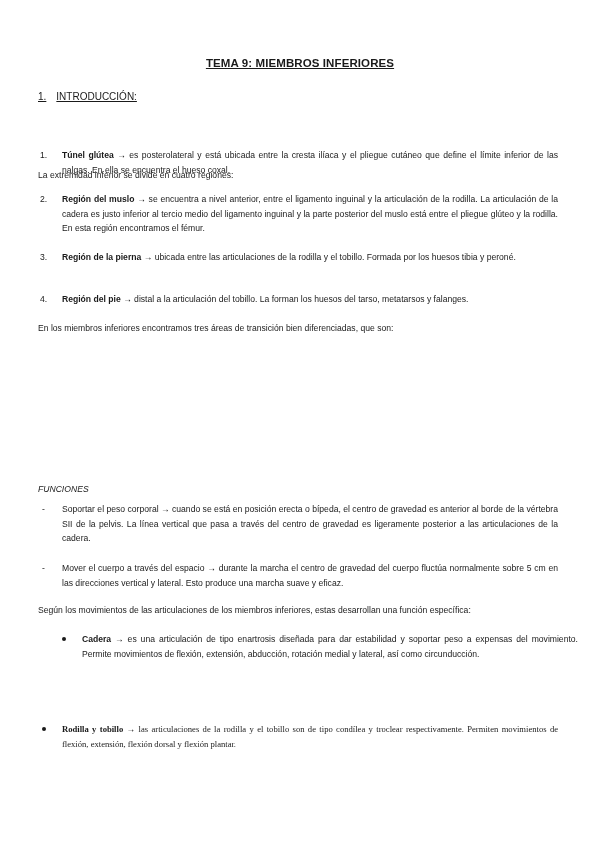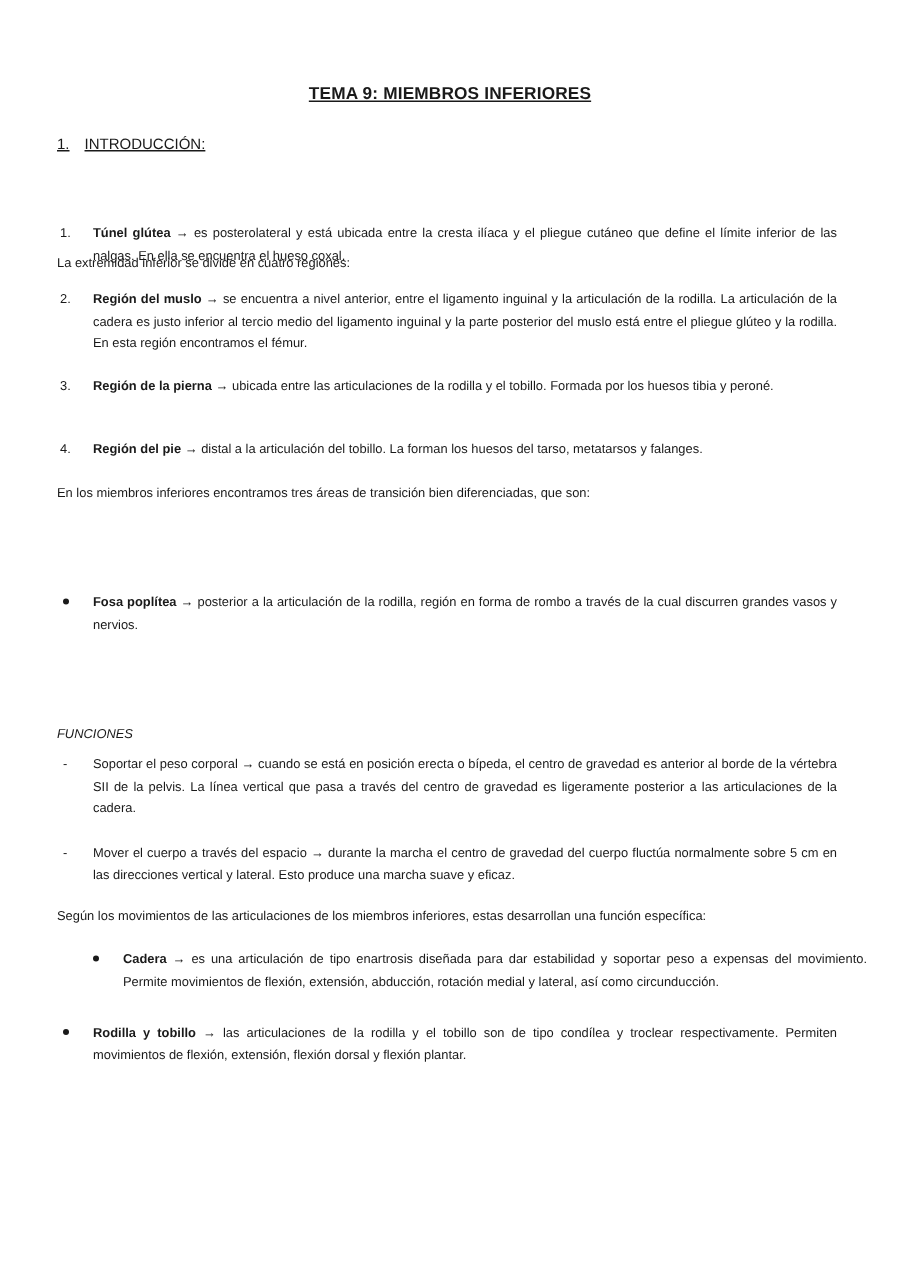--- a/index.html
+++ b/index.html
@@ -51,24 +51,20 @@
   </div>
 
   <div class="item" style="top:292px;">
     <span class="marker">4.</span>
     <b>Región del pie</b> <span>→</span> <span>distal a la articulación del tobillo. La forman los huesos del tarso, metatarsos y falanges.</span>
   </div>
 
   <div class="p" style="top:321px;">En los miembros inferiores encontramos tres áreas de transición bien diferenciadas, que son:</div>
 
 
-  <div class="item" style="top:394px;">
-    <span class="bullet"></span>
-    <b>Fosa poplítea</b> <span>→</span> <span>posterior a la articulación de la rodilla, región en forma de rombo a través de la cual discurren grandes vasos y nervios.</span>
-  </div>
 
 
   <div class="p italic" style="top:482px;">FUNCIONES</div>
 
   <div class="item" style="top:502px;">
     <span class="dash">-</span>
     <span>Soportar el peso corporal</span> <span>→</span> <span>cuando se está en posición erecta o bípeda, el centro de gravedad es anterior al borde de la vértebra SII de la pelvis. La línea vertical que pasa a través del centro de gravedad es ligeramente posterior a las articulaciones de la cadera.</span>
   </div>
 
   <div class="item" style="top:561px;">
@@ -76,18 +72,18 @@
     <span>Mover el cuerpo a través del espacio</span> <span>→</span> <span>durante la marcha el centro de gravedad del cuerpo fluctúa normalmente sobre 5 cm en las direcciones vertical y lateral. Esto produce una marcha suave y eficaz.</span>
   </div>
 
   <div class="p" style="top:603px;">Según los movimientos de las articulaciones de los miembros inferiores, estas desarrollan una función específica:</div>
 
   <div class="item" style="top:632px;margin-left:20px;">
     <span class="bullet"></span>
     <b>Cadera</b> <span>→</span> <span>es una articulación de tipo enartrosis diseñada para dar estabilidad y soportar peso a expensas del movimiento. Permite movimientos de flexión, extensión, abducción, rotación medial y lateral, así como circunducción.</span>
   </div>
 
-  <div class="item" style="top:681px;">
+  <div class="item" style="top:722px;font-family:Liberation Serif, serif;">
     <span class="bullet"></span>
     <b>Rodilla y tobillo</b> <span>→</span> <span>las articulaciones de la rodilla y el tobillo son de tipo condílea y troclear respectivamente. Permiten movimientos de flexión, extensión, flexión dorsal y flexión plantar.</span>
   </div>
 
 </div>
 
 </body></html>

